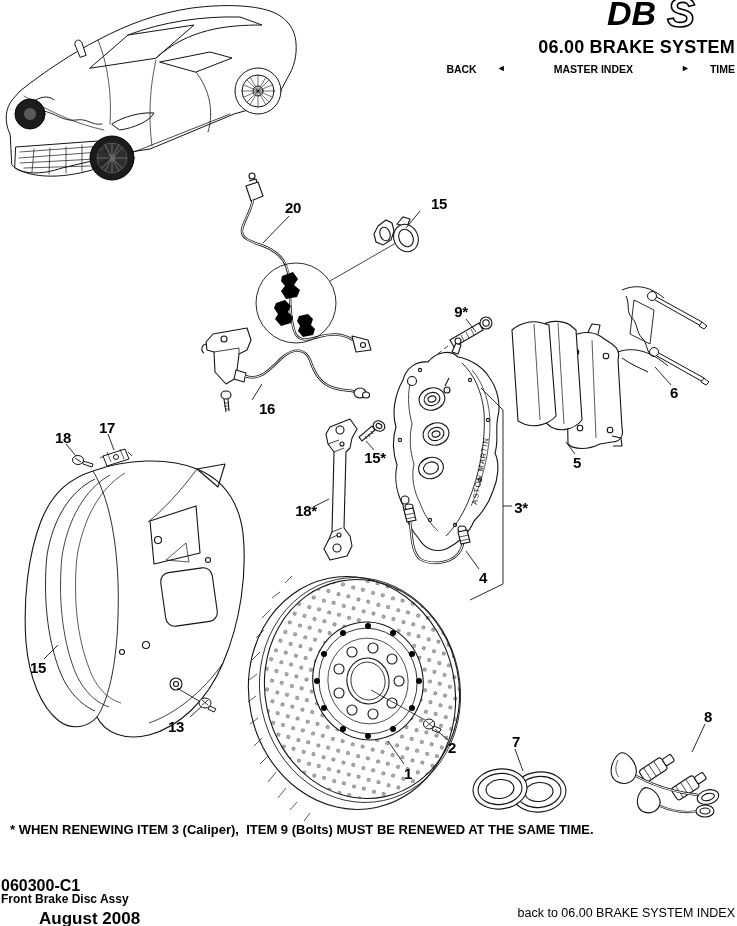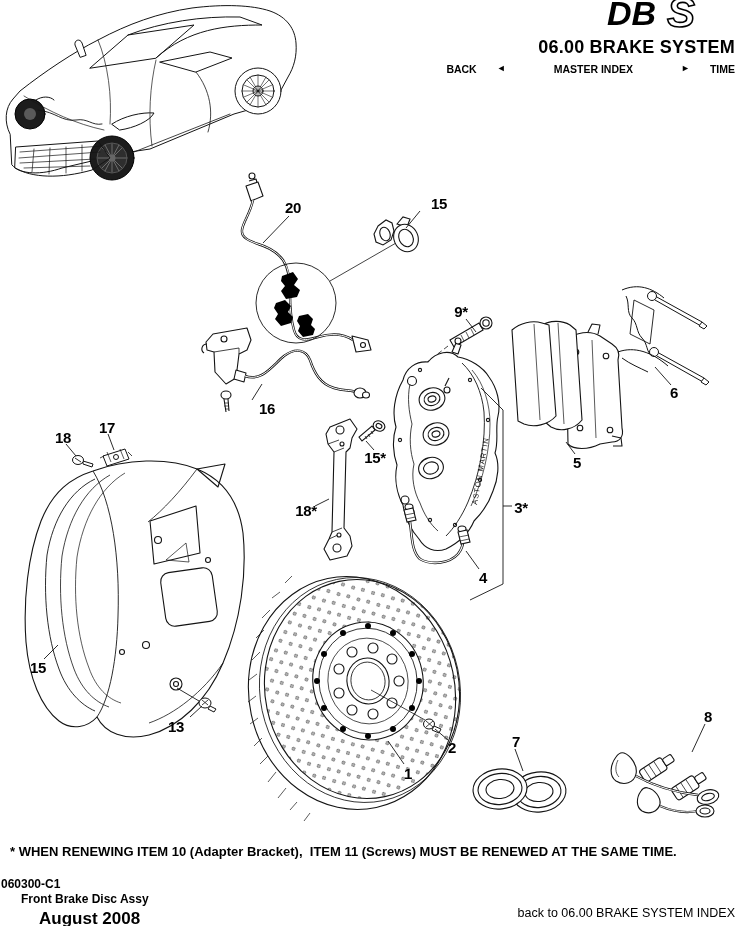--- a/index.html
+++ b/index.html
@@ -13,22 +13,22 @@
   .nav { position:absolute; top:63px; right:2px; font-size:10.5px; font-weight:bold; display:flex; align-items:center; gap:20px; }
   .nav .gap { width:8px; }
   .nav span { cursor:pointer; }
   .arrow { font-size:9px; position:relative; top:-1px; }
 
   
   .callout { position:absolute; transform:translate(-50%,-50%); font-size:15px; font-weight:bold; letter-spacing:-.3px; white-space:nowrap; }
 
   
   .note { position:absolute; left:10px; font-size:13px; font-weight:bold; white-space:pre; }
-  .doc-number { position:absolute; left:1px; top:877px; font-size:12px; font-weight:bold; }
-  .doc-name { position:absolute; left:1px; top:892px; font-size:12px; font-weight:bold;padding-left:20px; }
+  .doc-number { position:absolute; left:1px; top:877px; font-size:16px; font-weight:bold; }
+  .doc-name { position:absolute; left:1px; top:892px; font-size:12px; font-weight:bold; }
   .doc-date { position:absolute; left:0; top:909px; font-size:17px; font-weight:bold;margin-left:39px; }
   .back-link { position:absolute; right:2px; top:906px; font-size:12.5px; font-weight:normal; cursor:pointer; }
 </style>
 </head>
 <body>
 
 <div class="page">
 
   <svg class="diagram-svg" width="737" height="926" viewBox="0 0 737 926">
     <defs>
@@ -383,19 +383,19 @@
   <div class="callout" style="left:306px;top:510px">18*</div>
   <div class="callout" style="left:375px;top:457px">15*</div>
   <div class="callout" style="left:38px;top:667px">15</div>
   <div class="callout" style="left:176px;top:726px">13</div>
   <div class="callout" style="left:293px;top:207px">20</div>
   <div class="callout" style="left:439px;top:203px">15</div>
   <div class="callout" style="left:267px;top:408px">16</div>
   <div class="callout" style="left:107px;top:427px">17</div>
   <div class="callout" style="left:63px;top:437px">18</div>
 
-  <div class="note" style="top:844px">* WHEN RENEWING ITEM 10 (Adapter Bracket),  ITEM 11 (Screws) MUST BE RENEWED AT THE SAME TIME.</div>
+  <div class="note" style="top:822px">* WHEN RENEWING ITEM 3 (Caliper),  ITEM 9 (Bolts) MUST BE RENEWED AT THE SAME TIME.</div>
   <div class="doc-number">060300-C1</div>
   <div class="doc-name">Front Brake Disc Assy</div>
   <div class="doc-date">August 2008</div>
   <div class="back-link">back to 06.00 BRAKE SYSTEM INDEX</div>
 
 </div>
 
 </body></html>

